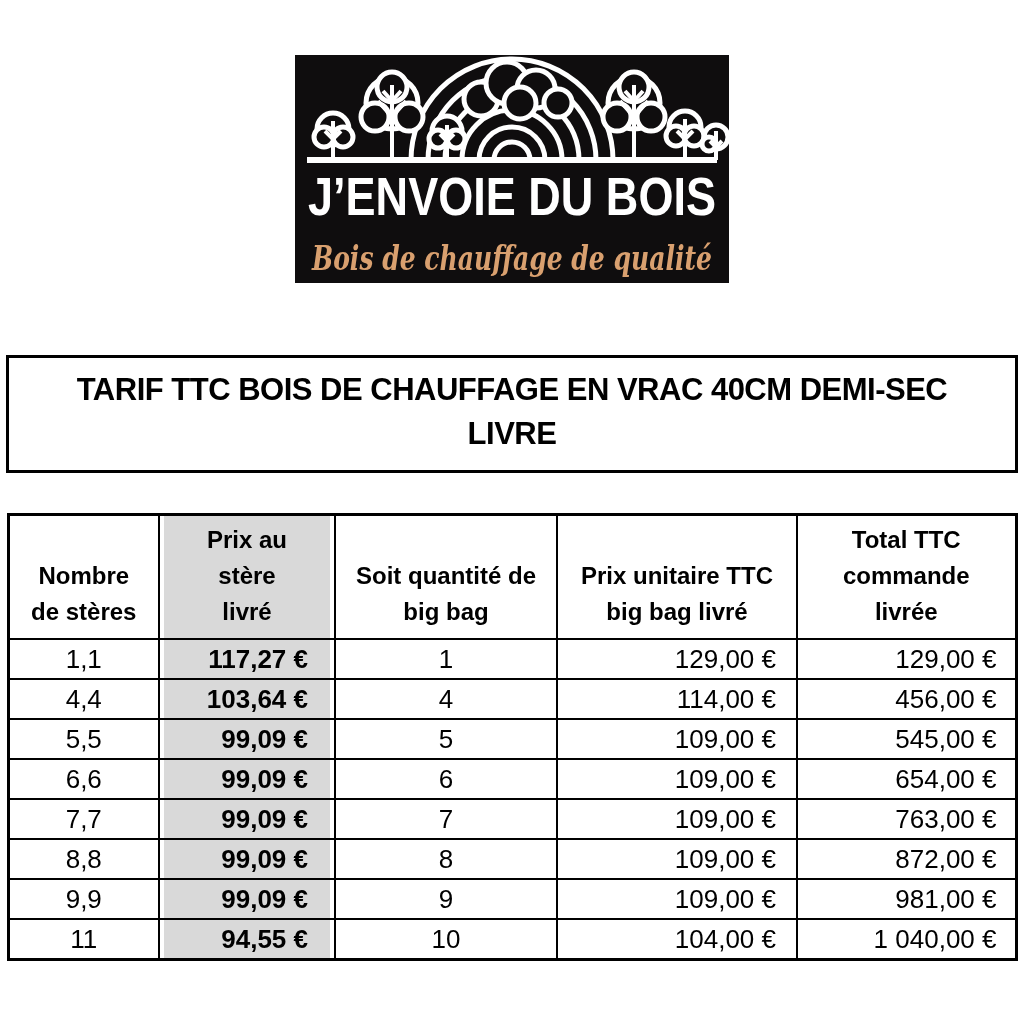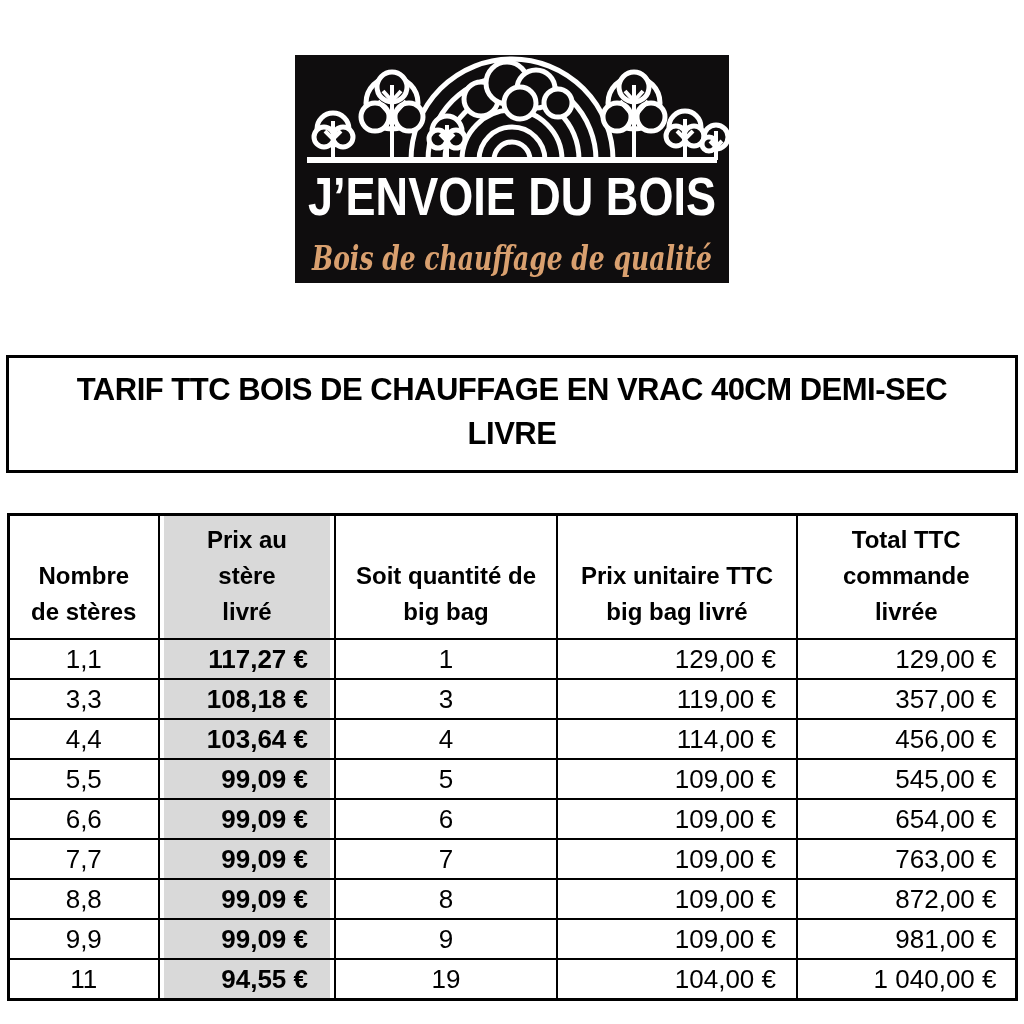--- a/index.html
+++ b/index.html
@@ -138,27 +138,20 @@
   <tbody id="price-rows">
   <tr>
     <td class="c1">1,1</td>
     <td class="c2 gray">117,27 €</td>
     <td class="c3">1</td>
     <td class="c4">129,00 €</td>
     <td class="c5">129,00 €</td>
   </tr>
 
 
-  <tr>
-    <td class="c1">3,3</td>
-    <td class="c2 gray">108,18 €</td>
-    <td class="c3">3</td>
-    <td class="c4">119,00 €</td>
-    <td class="c5">357,00 €</td>
-  </tr>
 
   <tr>
     <td class="c1">4,4</td>
     <td class="c2 gray">103,64 €</td>
     <td class="c3">4</td>
     <td class="c4">114,00 €</td>
     <td class="c5">456,00 €</td>
   </tr>
 
   <tr>
@@ -197,18 +190,18 @@
     <td class="c1">9,9</td>
     <td class="c2 gray">99,09 €</td>
     <td class="c3">9</td>
     <td class="c4">109,00 €</td>
     <td class="c5">981,00 €</td>
   </tr>
 
   <tr>
     <td class="c1">11</td>
     <td class="c2 gray">94,55 €</td>
-    <td class="c3">19</td>
+    <td class="c3">10</td>
     <td class="c4">104,00 €</td>
     <td class="c5">1 040,00 €</td>
   </tr>
 </tbody>
 </table>
 
 </body></html>

